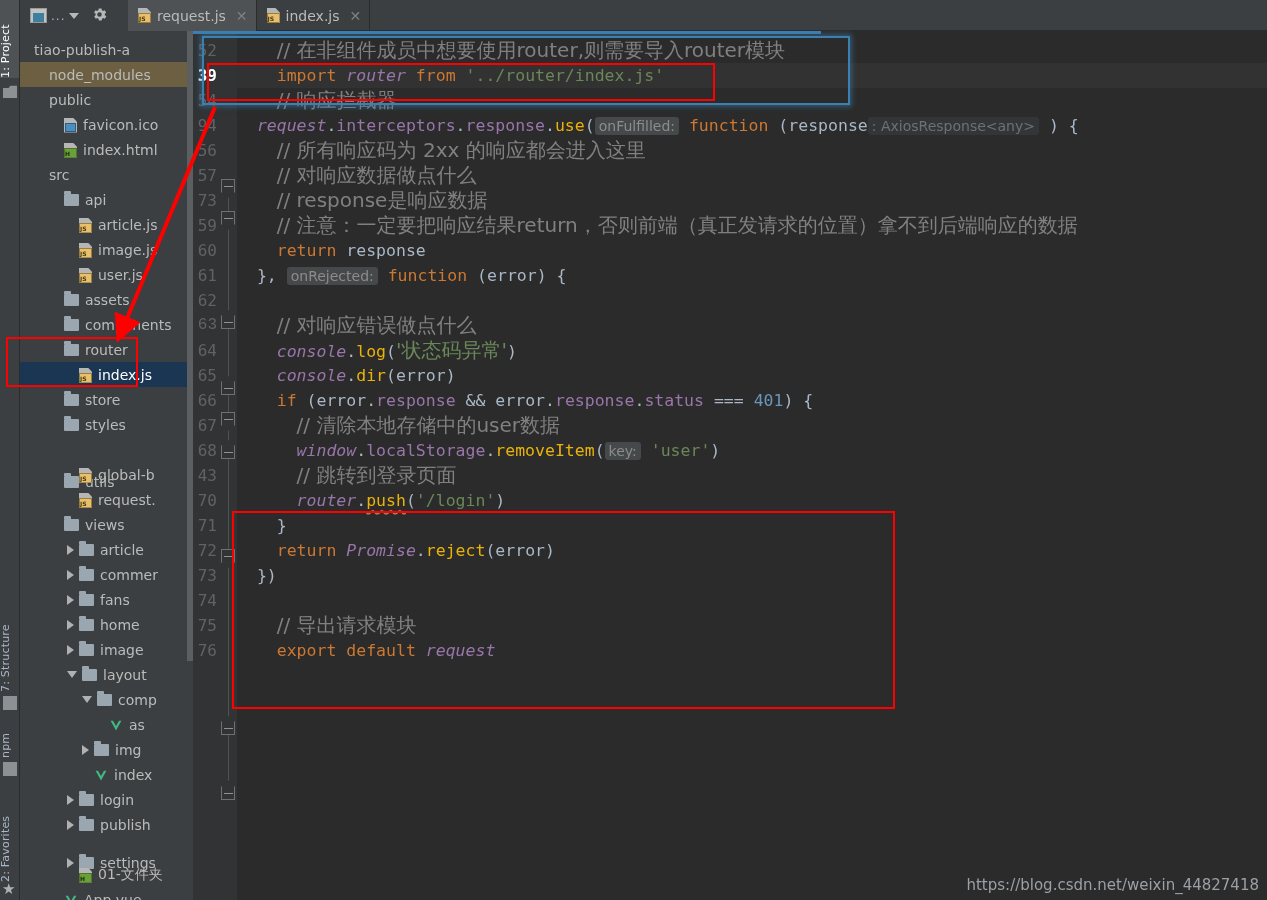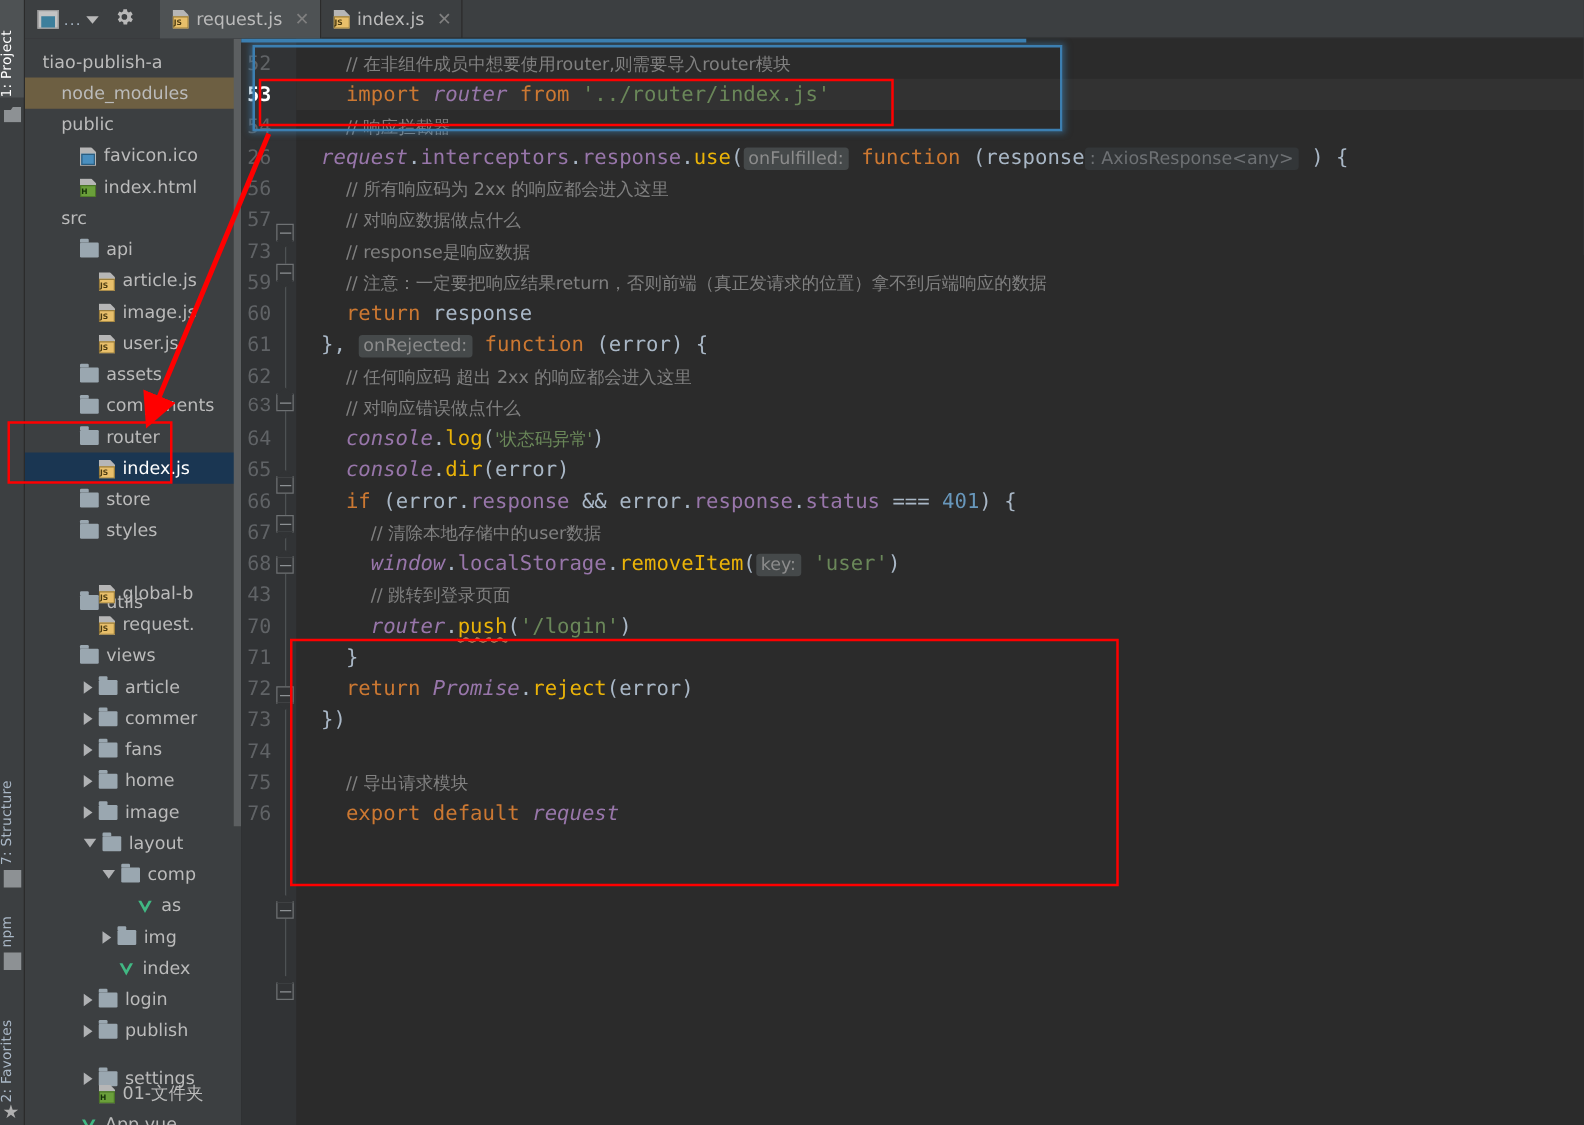--- a/index.html
+++ b/index.html
@@ -192,21 +192,21 @@
   .idi  { color:#9876aa; font-style:italic; }
   .pln  { color:#a9b7c6; }
   .hint {
     background:#45494a; color:#8c8c8c; border-radius:3px;
     padding:1px 4px; font-size:14px; font-family:"DejaVu Sans", sans-serif;
   }
   .hintp {
     color:#6e7174; font-size:14px; font-family:"DejaVu Sans", sans-serif;
     background:#333638; border-radius:3px; padding:1px 4px;
   }
-  .cn { font-family:"DejaVu Sans", sans-serif; font-size:14px; }
+  .cn { font-family:"DejaVu Sans", sans-serif; font-size:20px; }
   .squig {
     text-decoration: underline wavy #a9835a;
     text-underline-offset: 3px;
   }
 
   
   .bluebox {
     position:absolute; border:2px solid #3c7fb1; background:rgba(43,43,43,0);
     box-shadow:0 0 5px 2px rgba(60,127,177,0.5);
   }
@@ -574,23 +574,23 @@
           <span class="tlabel">App.vue</span>
         </div>
       </div>
     <div class="scrollthumb" style="right:0px; top:0px; width:6px; height:630px; background:#5c5f61;"></div>
   </div>
 
   <div class="editor">
     <div class="gutter">
       <div id="lnums">
           <div class="lnum" style="top: 7px;">52</div>
-          <div class="lnum cur" style="top: 32px;">53</div>
+          <div class="lnum cur" style="top: 32px;">39</div>
           <div class="lnum" style="top: 57px;">54</div>
-          <div class="lnum" style="top: 82px;">26</div>
+          <div class="lnum" style="top: 82px;">94</div>
           <div class="lnum" style="top: 107px;">56</div>
           <div class="lnum" style="top: 132px;">57</div>
           <div class="lnum" style="top: 157px;">73</div>
           <div class="lnum" style="top: 182px;">59</div>
           <div class="lnum" style="top: 207px;">60</div>
           <div class="lnum" style="top: 232px;">61</div>
           <div class="lnum" style="top: 257px;">62</div>
           <div class="lnum" style="top: 282px; font-family: Liberation Mono, monospace;">63</div>
           <div class="lnum" style="top: 307px;">64</div>
           <div class="lnum" style="top: 332px;">65</div>
@@ -642,37 +642,38 @@
           <div class="cline" style="top: 7px;"><span>    </span><span class="cmt cn">// 在非组件成员中想要使用router,则需要导入router模块</span></div>
           <div class="cline curline" style="top: 32px;"><span>    </span><span class="kw">import</span><span class="pln"> </span><span class="idi">router</span><span class="pln"> </span><span class="kw">from</span><span class="pln"> </span><span class="str">'../router/index.js'</span></div>
           <div class="cline" style="top: 57px;"><span>    </span><span class="cmt cn">// 响应拦截器</span></div>
           <div class="cline" style="top: 82px;"><span>  </span><span class="idi">request</span><span class="pln">.</span><span class="ident">interceptors</span><span class="pln">.</span><span class="ident">response</span><span class="pln">.</span><span class="fn">use</span><span class="pln">(</span><span class="hint">onFulfilled:</span><span class="pln"> </span><span class="kw">function</span><span class="pln"> (</span><span class="pln">response</span><span class="hintp">: AxiosResponse&lt;any&gt;</span><span class="pln"> ) {</span></div>
           <div class="cline" style="top: 107px;"><span>    </span><span class="cmt cn">// 所有响应码为 2xx 的响应都会进入这里</span></div>
           <div class="cline" style="top: 132px;"><span>    </span><span class="cmt cn">// 对响应数据做点什么</span></div>
           <div class="cline" style="top: 157px;"><span>    </span><span class="cmt cn">// response是响应数据</span></div>
           <div class="cline" style="top: 182px;"><span>    </span><span class="cmt cn">// 注意：一定要把响应结果return，否则前端（真正发请求的位置）拿不到后端响应的数据</span></div>
           <div class="cline" style="top: 207px;"><span>    </span><span class="kw">return</span><span class="pln"> </span><span class="pln">response</span></div>
           <div class="cline" style="top: 232px;"><span>  </span><span class="pln">}, </span><span class="hint">onRejected:</span><span class="pln"> </span><span class="kw">function</span><span class="pln"> (</span><span class="pln">error</span><span class="pln">) {</span></div>
-          <div class="cline" style="top: 257px;"><span>    </span><span class="cmt cn">// 任何响应码 超出 2xx 的响应都会进入这里</span></div>
+          <div class="cline" style="top: 257px;"><span>    </span></div>
           <div class="cline" style="top: 282px;"><span>    </span><span class="cmt cn">// 对响应错误做点什么</span></div>
           <div class="cline" style="top: 307px;"><span>    </span><span class="idi">console</span><span class="pln">.</span><span class="fn">log</span><span class="pln">(</span><span class="str cn">'状态码异常'</span><span class="pln">)</span></div>
           <div class="cline" style="top: 332px;"><span>    </span><span class="idi">console</span><span class="pln">.</span><span class="fn">dir</span><span class="pln">(</span><span class="pln">error</span><span class="pln">)</span></div>
           <div class="cline" style="top: 357px;"><span>    </span><span class="kw">if</span><span class="pln"> (</span><span class="pln">error</span><span class="pln">.</span><span class="ident">response</span><span class="pln"> &amp;&amp; </span><span class="pln">error</span><span class="pln">.</span><span class="ident">response</span><span class="pln">.</span><span class="ident">status</span><span class="pln"> === </span><span class="num">401</span><span class="pln">) {</span></div>
           <div class="cline" style="top: 382px;"><span>      </span><span class="cmt cn">// 清除本地存储中的user数据</span></div>
           <div class="cline" style="top: 407px;"><span>      </span><span class="idi">window</span><span class="pln">.</span><span class="ident">localStorage</span><span class="pln">.</span><span class="fn">removeItem</span><span class="pln">(</span><span class="hint">key:</span><span class="pln"> </span><span class="str">'user'</span><span class="pln">)</span></div>
           <div class="cline" style="top: 432px;"><span>      </span><span class="cmt cn">// 跳转到登录页面</span></div>
           <div class="cline" style="top: 457px;"><span>      </span><span class="idi">router</span><span class="pln">.</span><span class="fn squig">push</span><span class="pln">(</span><span class="str">'/login'</span><span class="pln">)</span></div>
           <div class="cline" style="top: 482px;"><span>    </span><span class="pln">}</span></div>
           <div class="cline" style="top: 507px;"><span>    </span><span class="kw">return</span><span class="pln"> </span><span class="idi">Promise</span><span class="pln">.</span><span class="fn">reject</span><span class="pln">(</span><span class="pln">error</span><span class="pln">)</span></div>
           <div class="cline" style="top: 532px;"><span>  </span><span class="pln">})</span></div>
           <div class="cline" style="top: 557px;"><span>  </span></div>
           <div class="cline" style="top: 582px;"><span>    </span><span class="cmt cn">// 导出请求模块</span></div>
           <div class="cline" style="top: 607px;"><span>    </span><span class="kw">export</span><span class="pln"> </span><span class="kw">default</span><span class="pln"> </span><span class="idi">request</span></div>
         </div>
     </div>
+    <div class="watermark">https://blog.csdn.net/weixin_44827418</div>
   </div>
 
   <div class="tabstripe" style="left:193px; top:31px; width:628px; height:3px;"></div>
   <div class="bluebox" id="bluebox" style="left: 202px; top: 36px; width: 648px; height: 69px;"></div>
   <div class="redbox" id="redbox-import" style="left: 207px; top: 63px; width: 508px; height: 38px;"></div>
   <div class="redbox" id="redbox-if" style="left: 232px; top: 511px; width: 663px; height: 198px;"></div>
   <div class="redbox" id="redbox-tree" style="left: 6px; top: 337px; width: 132px; height: 50px;"></div>
   <svg id="redarrow" style="position:absolute;left:0;top:0;width:1267px;height:900px;pointer-events:none;">
     <defs>
       <marker id="ah" markerWidth="7" markerHeight="7" refX="3" refY="3.5" orient="auto">

